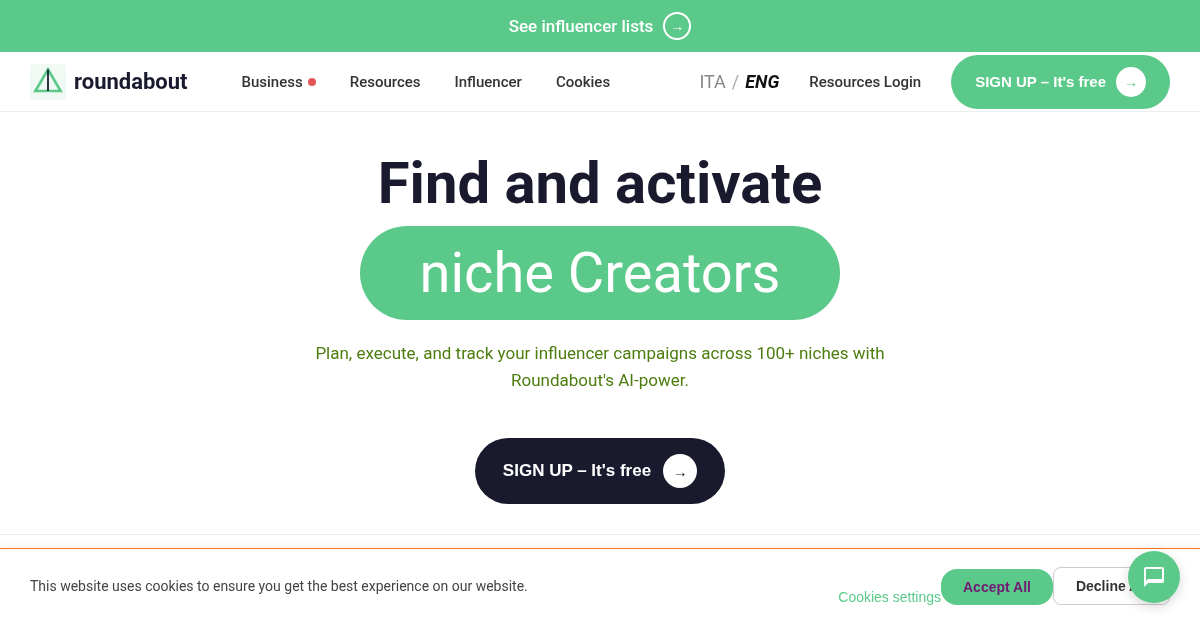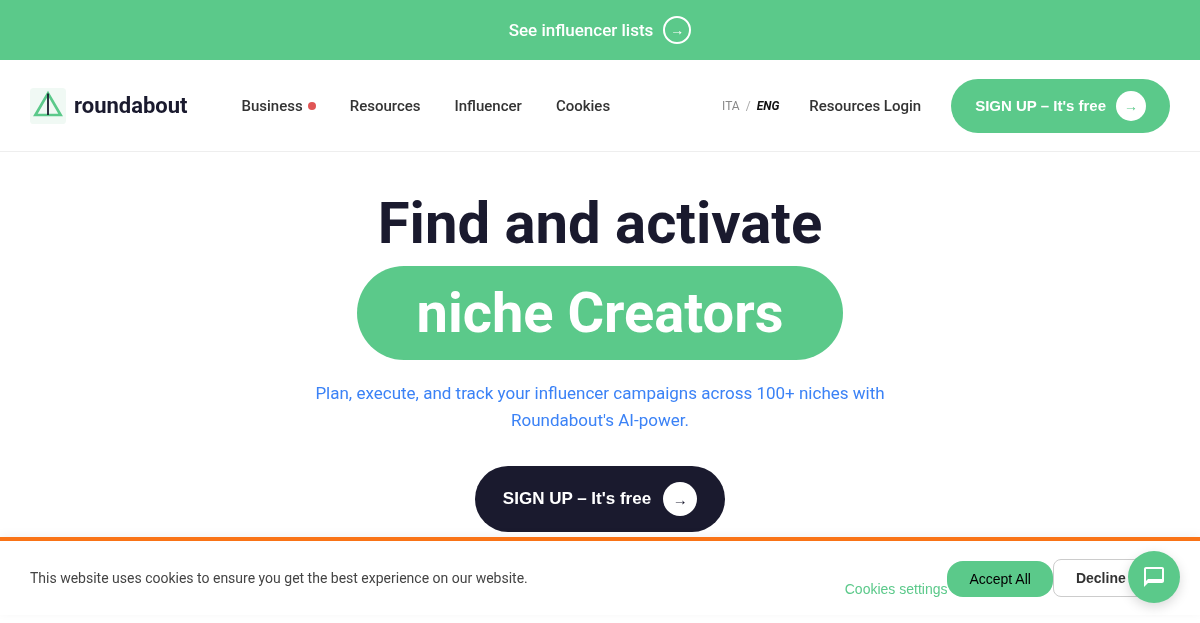--- a/index.html
+++ b/index.html
@@ -10,39 +10,39 @@
       background: #5bc98a;
       text-align: center;
       padding: 10px;
       font-size: 17px;
       font-weight: 500;
       color: #fff;
       display: flex;
       align-items: center;
       justify-content: center;
       gap: 10px;
-      height: 60px;
+      height: 52px;
     }
     .banner-arrow {
       display: inline-flex;
       align-items: center;
       justify-content: center;
       width: 28px;
       height: 28px;
       border-radius: 50%;
       border: 2px solid #fff;
       font-size: 14px;
     }
 
     
     .navbar {
       display: flex;
       align-items: center;
       padding: 0 30px;
-      height: 92px;
+      height: 60px;
       border-bottom: 1px solid #eee;
       background: #fff;
     }
     .logo-area {
       display: flex;
       align-items: center;
       gap: 8px;
       margin-right: 40px;
       text-decoration: none;
     }
@@ -81,21 +81,21 @@
     }
     .nav-right {
       display: flex;
       align-items: center;
       gap: 16px;
     }
     .lang-switcher {
       display: flex;
       align-items: center;
       gap: 6px;
-      font-size: 12px;
+      font-size: 18px;
       color: #555;
     }
     .lang-separator { color: #aaa; }
     .lang-active { font-weight: 700; color: #111; font-style: italic; }
     .business-login {
       font-size: 15px;
       color: #333;
       font-weight: 500;
       cursor: pointer;
       padding: 8px 14px;
@@ -143,29 +143,29 @@
       margin-bottom: 10px;
     }
     .hero-pill {
       background: #5bc98a;
       border-radius: 60px;
       padding: 14px 60px;
       margin-bottom: 20px;
     }
     .hero-pill-text {
       font-size: 56px;
-      font-weight: 700;
+      font-weight: 400;
       color: #fff;
     }
     .hero-subtitle {
       font-size: 17px;
-      color: #3b82f6;
+      color: #4d7c0f;
       max-width: 580px;
       line-height: 1.6;
-      margin-bottom: 32px;
+      margin-bottom: 44px;
     }
     .signup-btn-hero {
       background: #1a1a2e;
       color: #fff;
       border: none;
       border-radius: 50px;
       padding: 16px 28px;
       font-size: 17px;
       font-weight: 700;
       cursor: pointer;
@@ -190,25 +190,25 @@
     .divider {
       width: 100%;
       height: 1px;
       background: #eee;
       margin-top: 10px;
     }
 
     
     .cookie-banner {
       position: absolute;
-      bottom: 8px;
+      bottom: 0;
       left: 0;
       right: 0;
       background: #fff;
-      border-top: 4px solid #f97316;
+      border-top: 1px solid #f97316;
       padding: 18px 30px;
       display: flex;
       align-items: center;
       justify-content: space-between;
       box-shadow: 0 -2px 10px rgba(0,0,0,0.05);
     }
     .cookie-text {
       font-size: 14px;
       color: #444;
     }
@@ -219,26 +219,26 @@
     .cookie-settings-btn {
       background: none;
       border: none;
       color: #5bc98a;
       font-size: 14px;
       cursor: pointer;
       font-weight: 500;
     }
     .accept-btn {
       background: #5bc98a;
-      color: #000000;
+      color: #701a75;
       border: none;
       border-radius: 16px;
       padding: 10px 22px;
       font-size: 14px;
-      font-weight: 400;
+      font-weight: 700;
       cursor: pointer;
     }
     .decline-btn {
       background: #fff;
       color: #333;
       border: 1px solid #ccc;
       border-radius: 8px;
       padding: 10px 22px;
       font-size: 14px;
       font-weight: 600;

